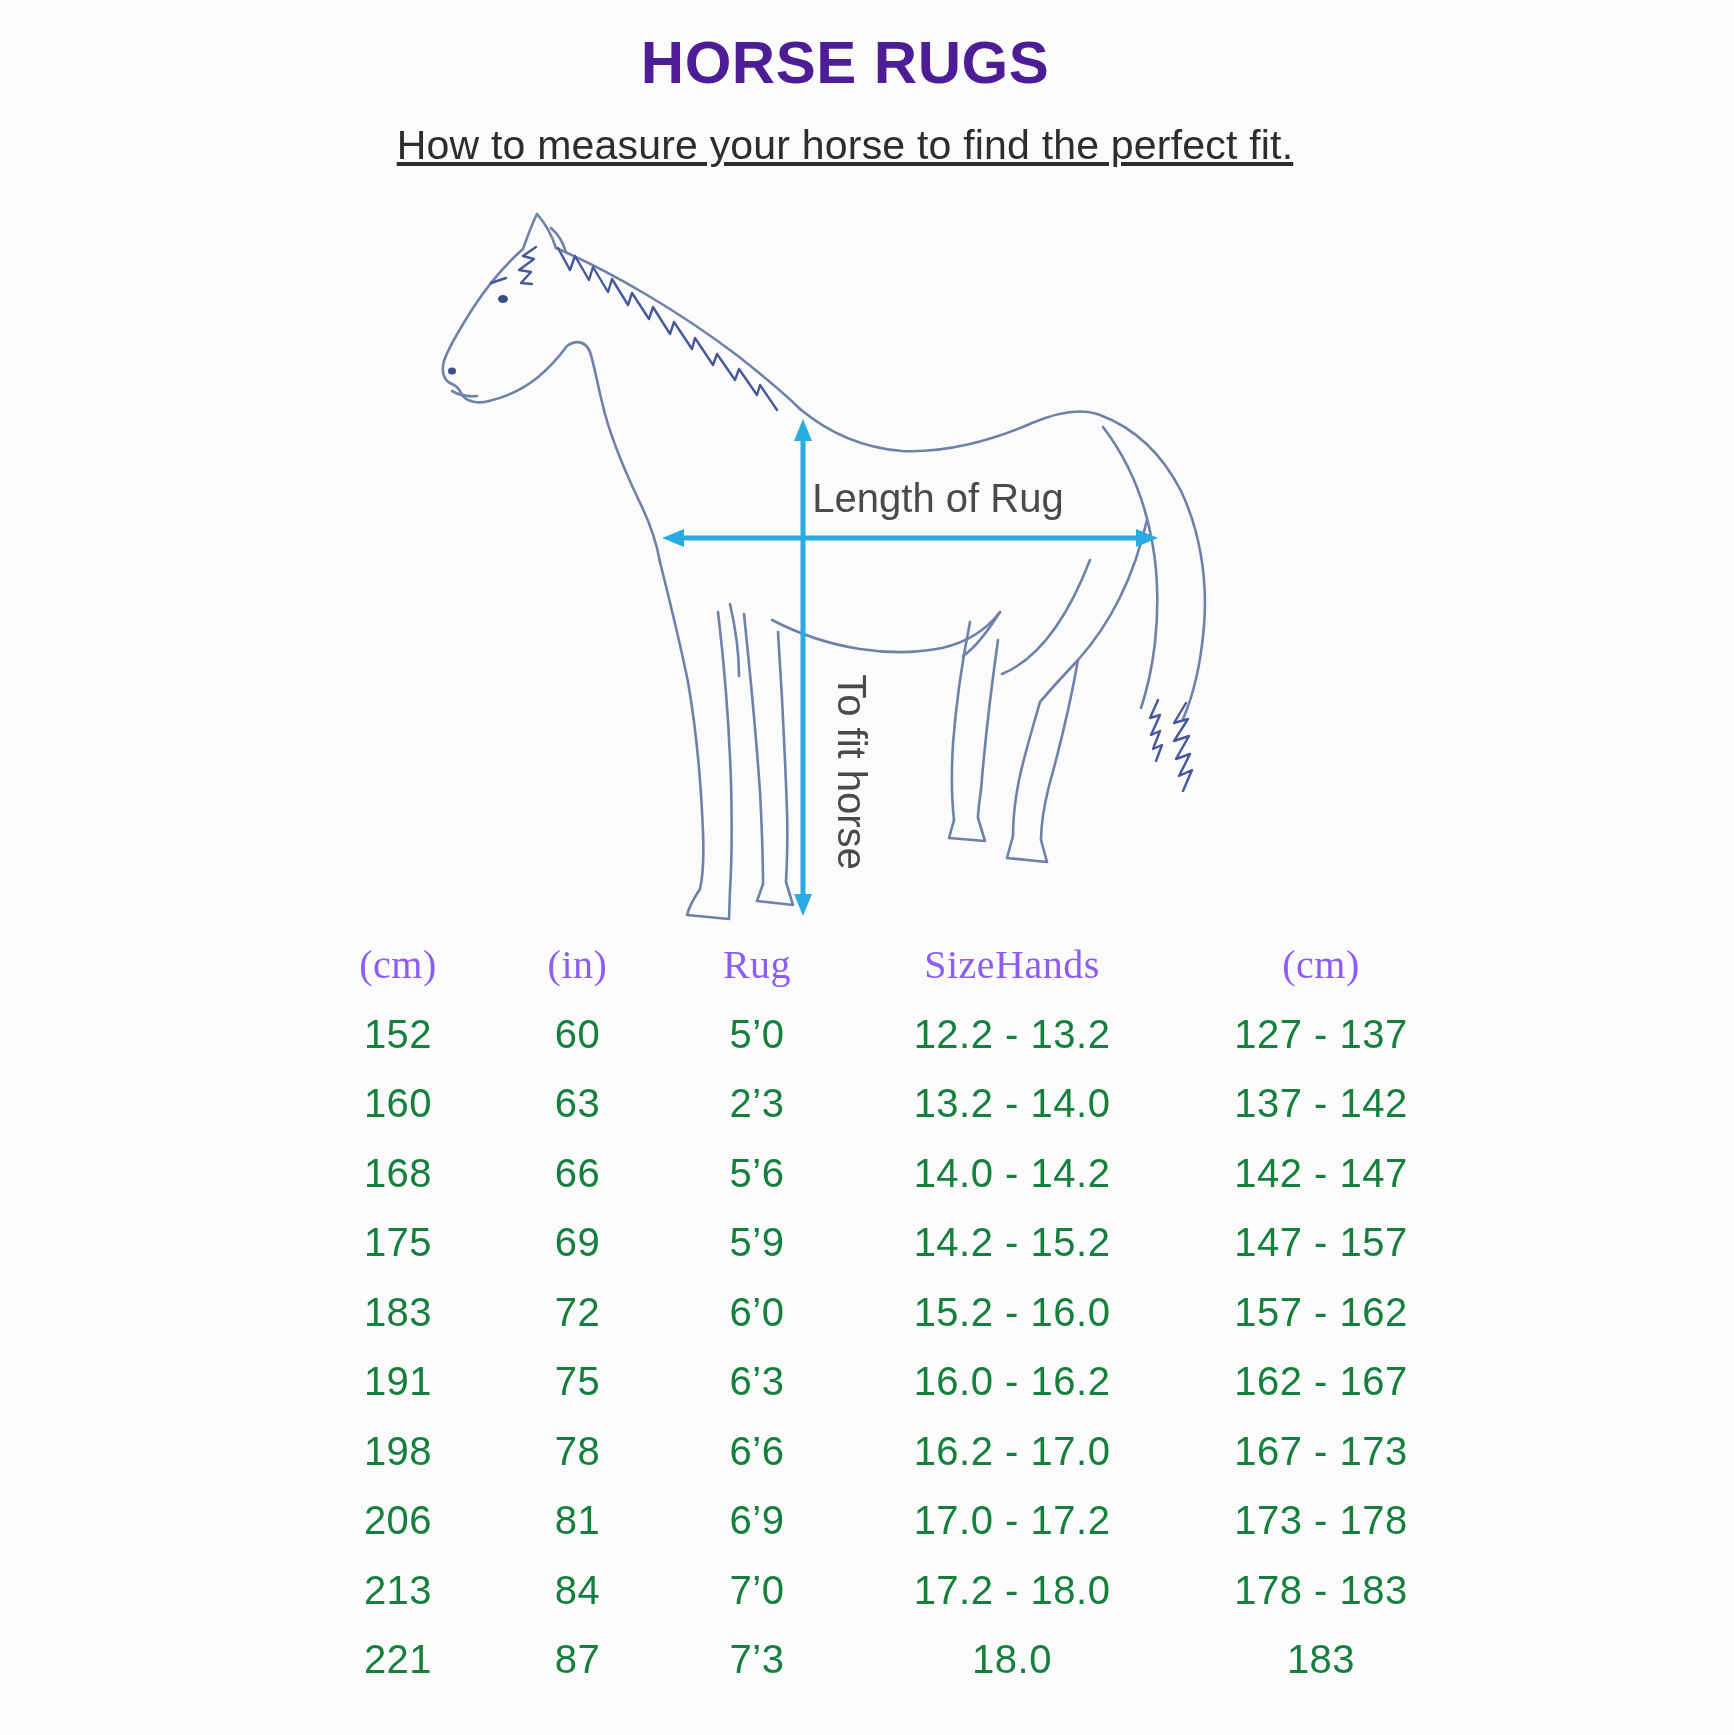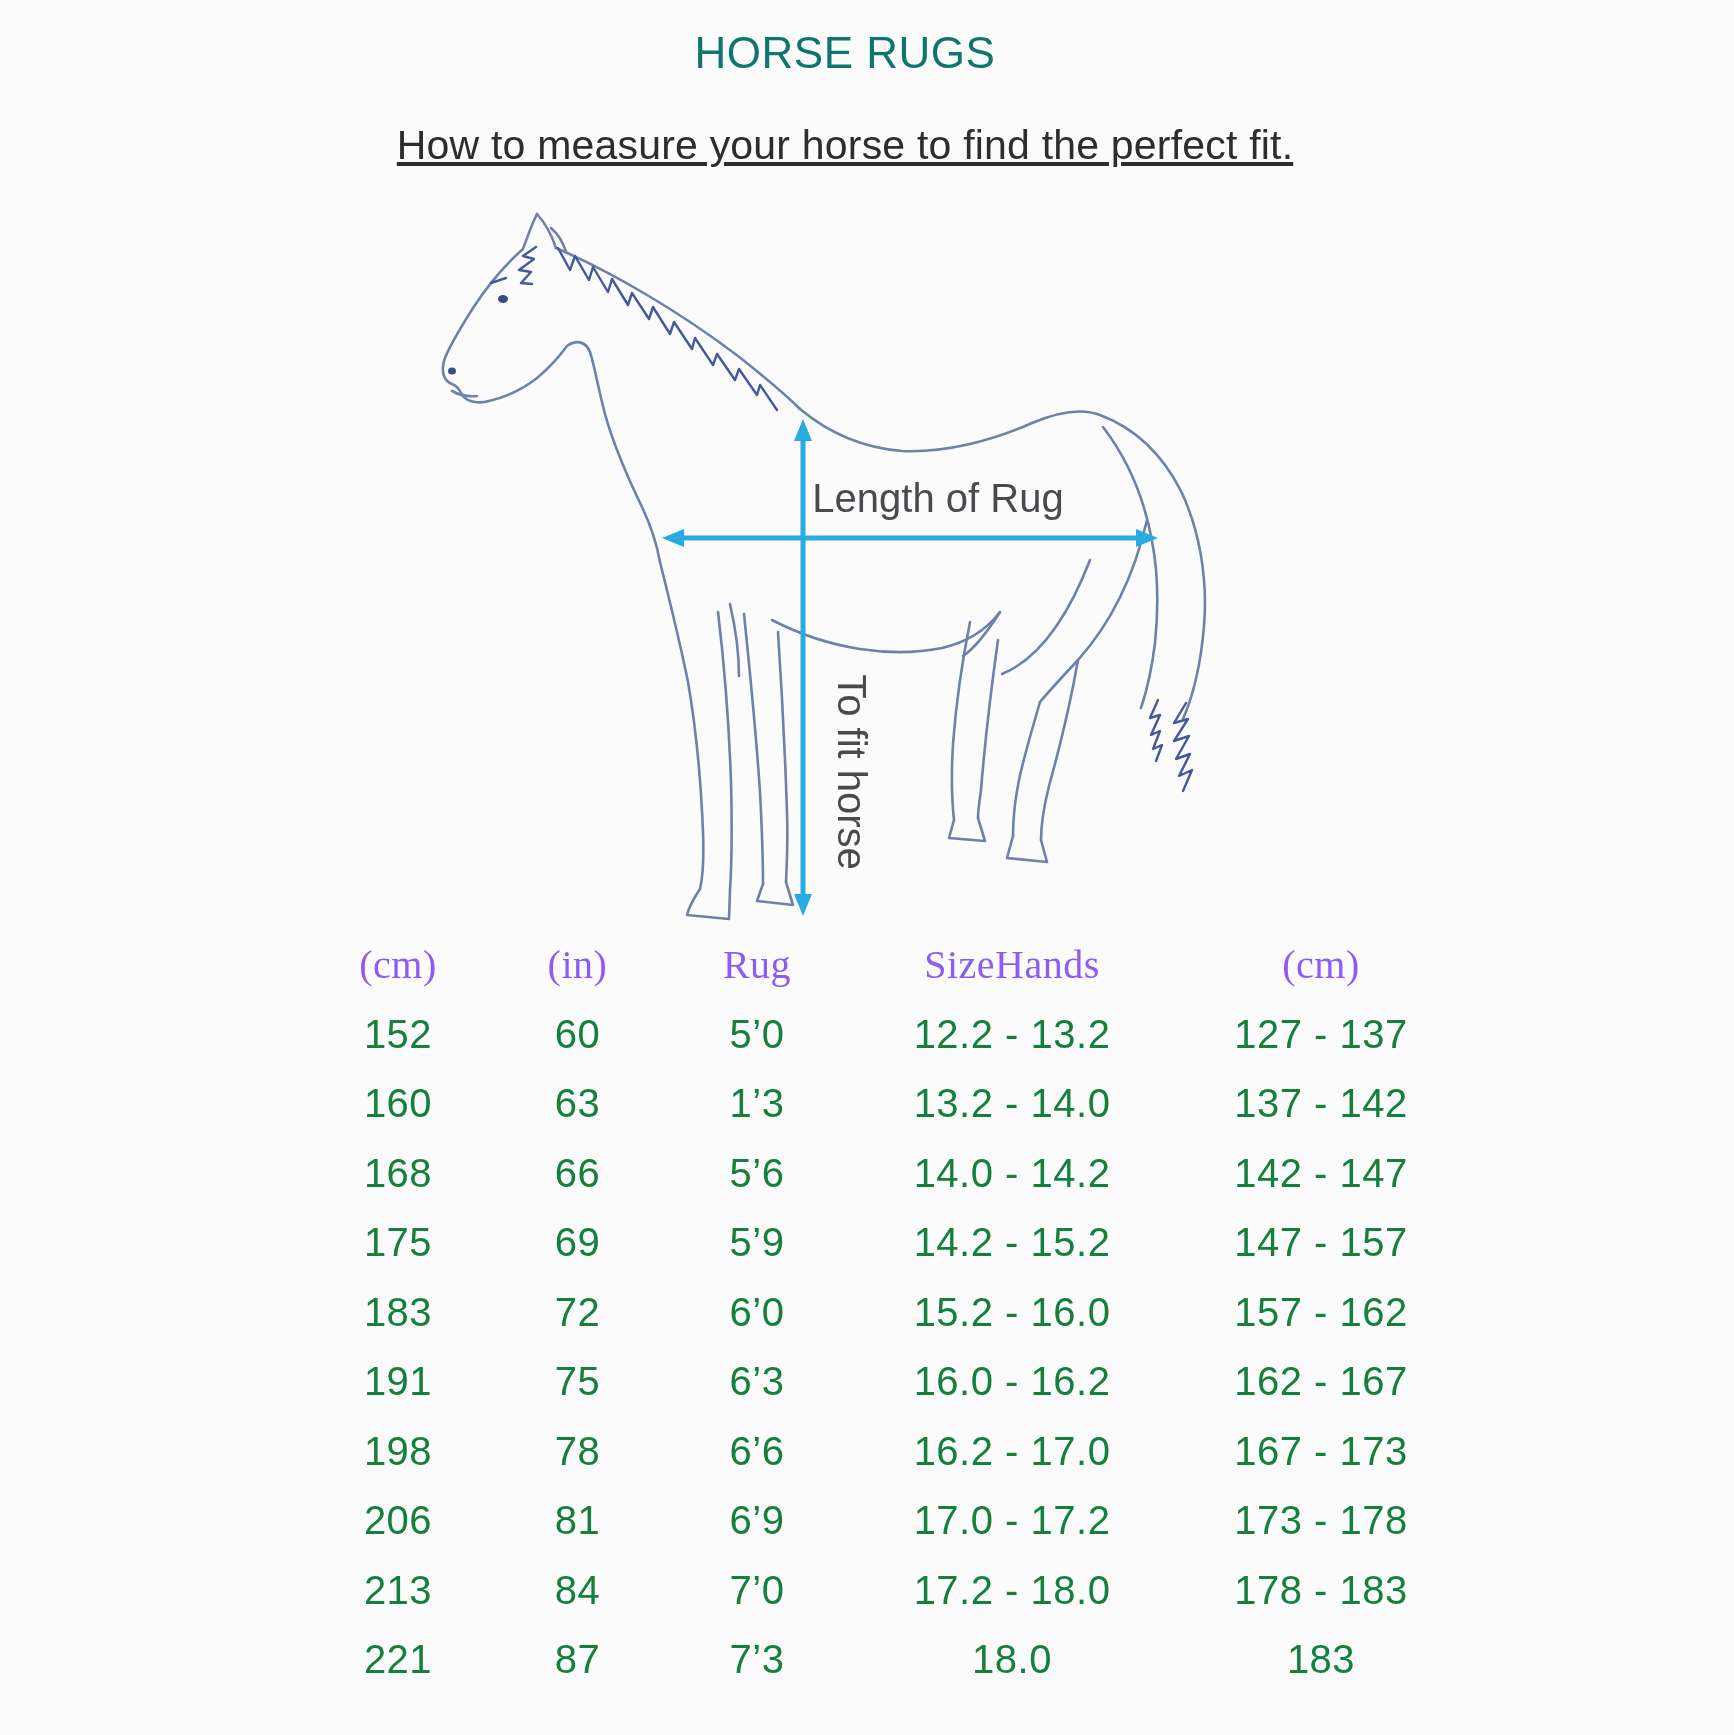--- a/index.html
+++ b/index.html
@@ -9,21 +9,21 @@
     font-family:"Liberation Sans", sans-serif;
     position:relative;
     overflow:hidden;
     color:#3f3f42;
   }
   .stage{position:absolute;inset:0;}
   .heading-wrap{
     position:absolute;left:0;top:28px;width:1690px;text-align:center;
   }
   .page-title{
-    font-size:44px;font-weight:400;letter-spacing:.5px;color:#0f766e;
+    font-size:60px;font-weight:700;letter-spacing:.5px;color:#4c1d95;
   }
   .page-subtitle{
     position:absolute;left:0;top:122px;width:1690px;text-align:center;
     font-size:41px;font-weight:400;color:#2d2d30;letter-spacing:.2px;text-decoration:underline;
   }
   svg.diagram{position:absolute;left:400px;top:180px;}
   .size-table{
     position:absolute;left:308px;top:930px;width:1157px;
     display:grid;
     grid-template-columns:180px 179px 180px 330px 288px;
@@ -147,21 +147,21 @@
       <div class="cell head">Rug</div>
       <div class="cell head">SizeHands</div>
       <div class="cell head">(cm)</div>
       <div class="cell">152</div>
       <div class="cell">60</div>
       <div class="cell">5’0</div>
       <div class="cell">12.2 - 13.2</div>
       <div class="cell">127 - 137</div>
       <div class="cell">160</div>
       <div class="cell">63</div>
-      <div class="cell">1’3</div>
+      <div class="cell">2’3</div>
       <div class="cell">13.2 - 14.0</div>
       <div class="cell">137 - 142</div>
       <div class="cell">168</div>
       <div class="cell">66</div>
       <div class="cell">5’6</div>
       <div class="cell">14.0 - 14.2</div>
       <div class="cell">142 - 147</div>
       <div class="cell">175</div>
       <div class="cell">69</div>
       <div class="cell">5’9</div>

